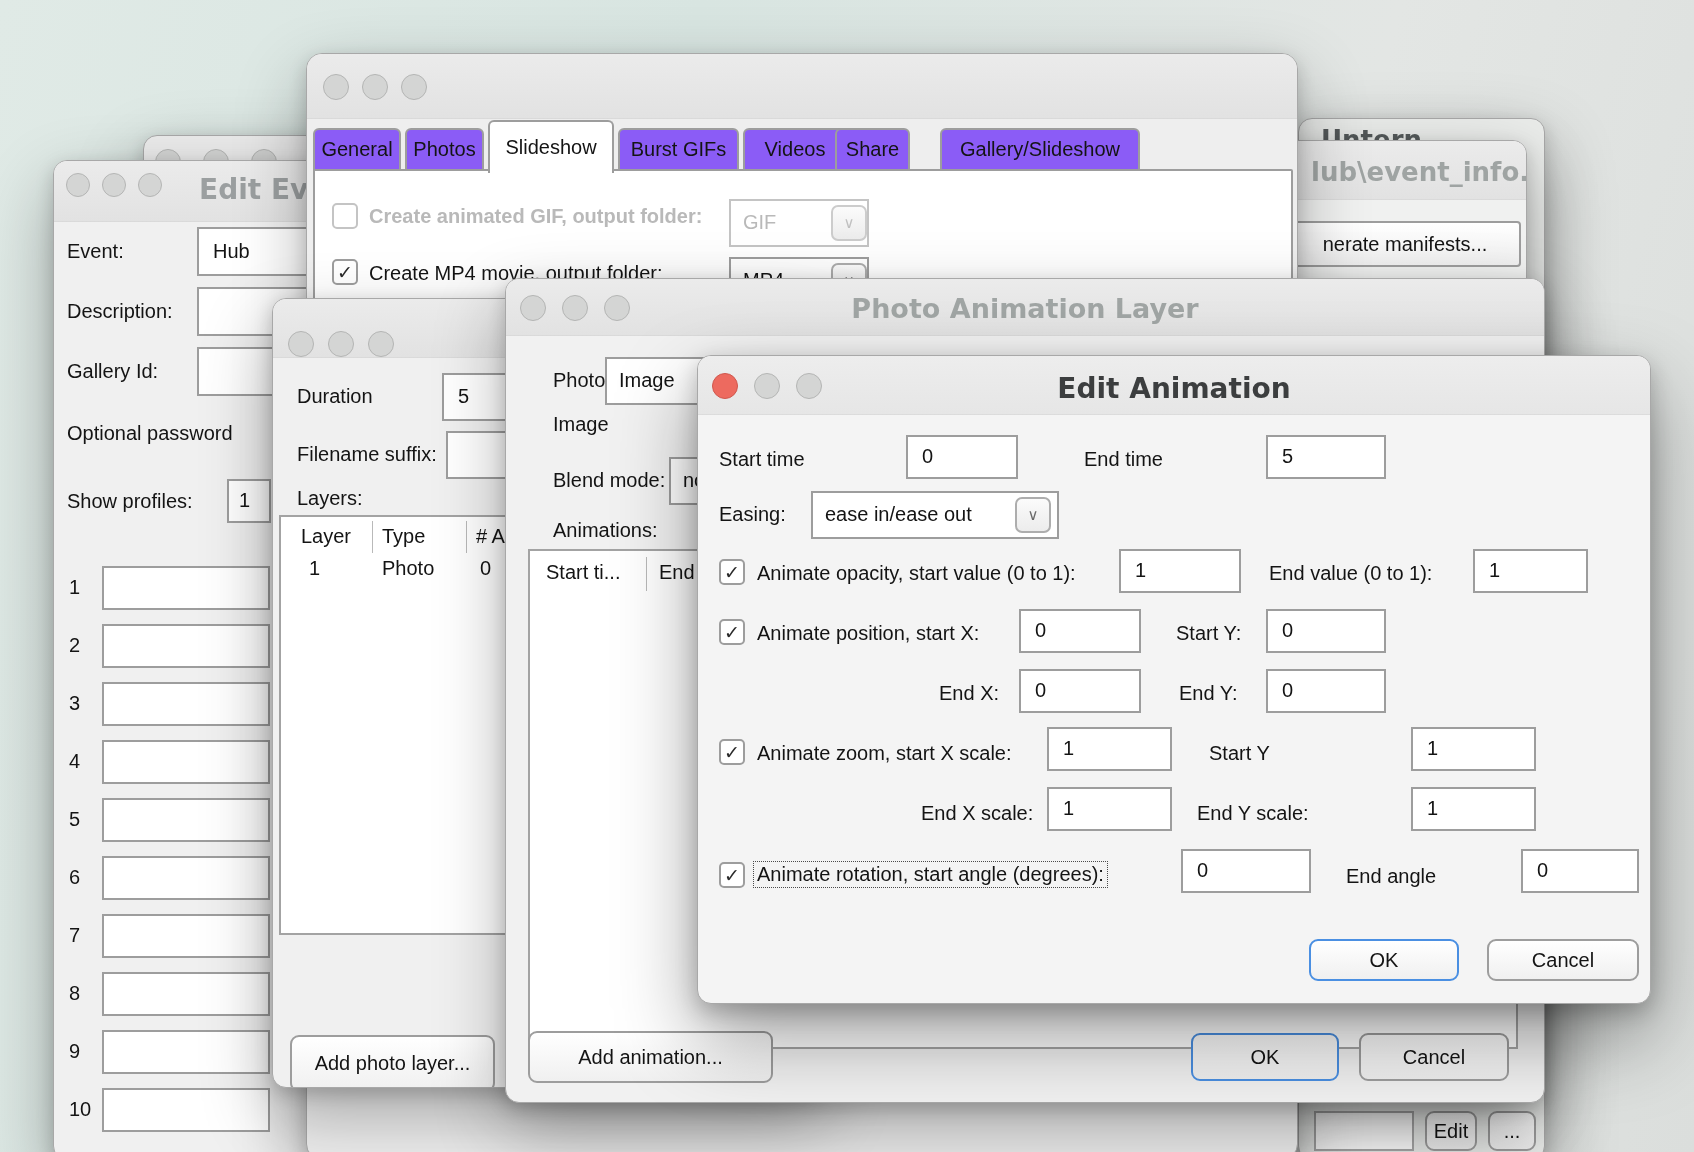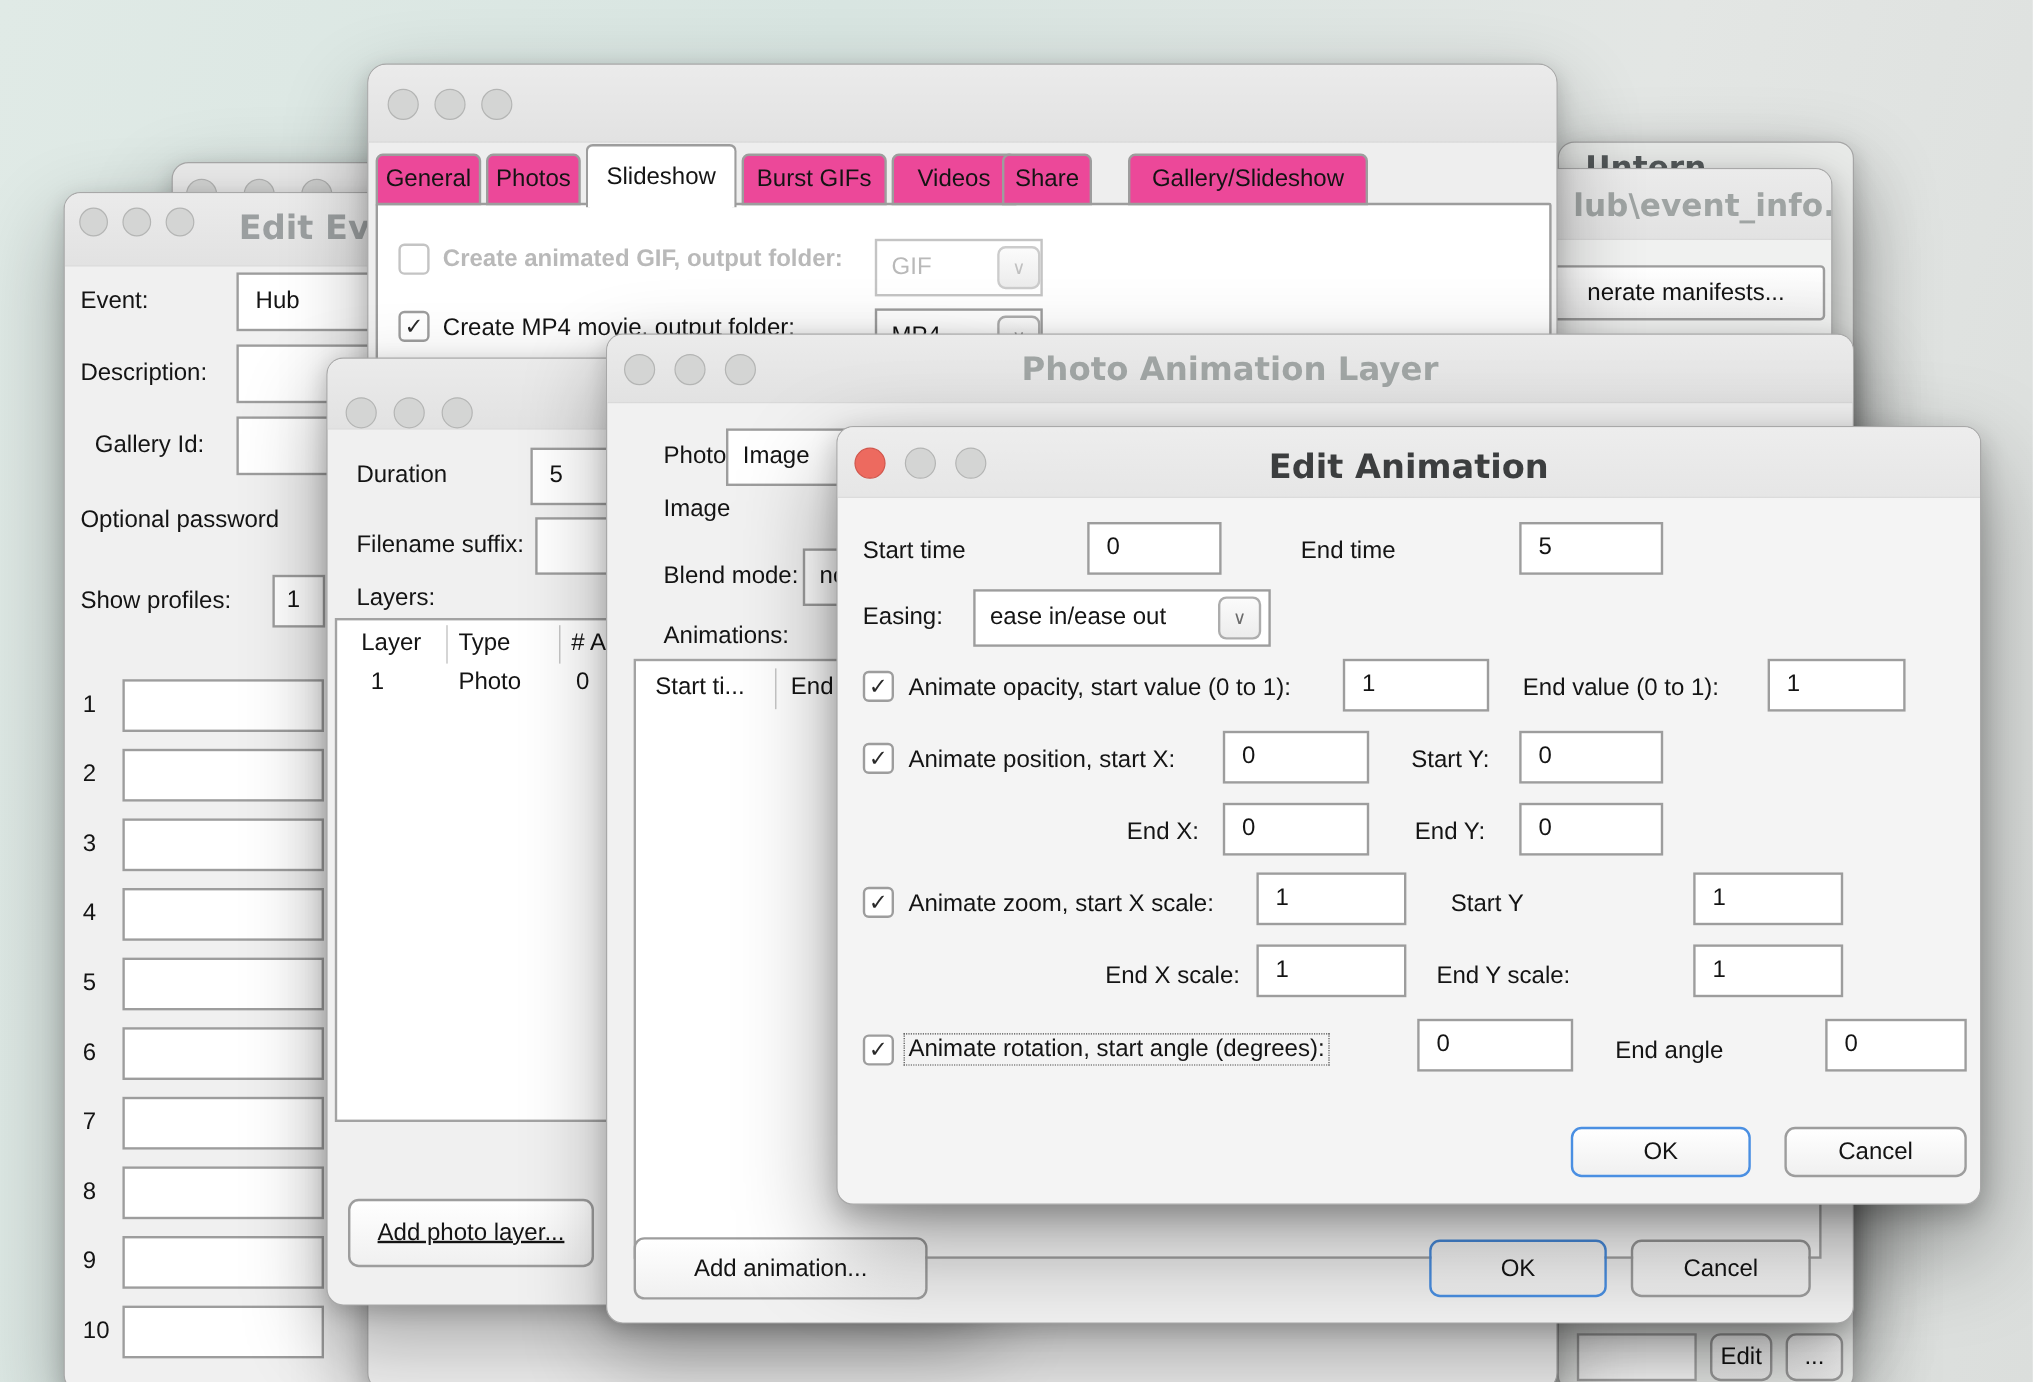--- a/index.html
+++ b/index.html
@@ -34,21 +34,21 @@
   .combo{position:absolute;background:#fff;border:2px solid #9d9d9d;box-sizing:border-box;
        font:20px "Liberation Sans",sans-serif;color:#141414;padding:8px 0 0 12px;white-space:nowrap;overflow:hidden;}
   .combo.dis{border-color:#c4c4c4;color:#b9b9b9;}
   .chev{position:absolute;width:36px;border:2px solid #adadad;border-radius:7px;box-sizing:border-box;
        background:linear-gradient(#fbfbfb,#ececec);display:flex;align-items:center;justify-content:center;
        font:15px "DejaVu Sans",sans-serif;color:#6b6b6b;}
   .chev::after{content:"∨";}
   .chev.dis{border-color:#cccccc;color:#c0c0c0;}
   .listbox{position:absolute;background:#fff;border:2px solid #a3a3a3;box-sizing:border-box;}
   .hsep{position:absolute;width:1px;background:#b9b9b9;}
-  .tab{position:absolute;background:#ec4899;border:2px solid #9d9d9d;border-radius:6px 6px 0 0;box-sizing:border-box;
+  .tab{position:absolute;background:#8b5cf6;border:2px solid #9d9d9d;border-radius:6px 6px 0 0;box-sizing:border-box;
        font:20px "Liberation Sans",sans-serif;color:#141414;display:flex;align-items:center;justify-content:center;}
   .tab.sel{background:#fff;border-bottom:none;z-index:3;}
   .panel{position:absolute;background:#fff;border:2px solid #9d9d9d;box-sizing:border-box;}
   .focus-dotted{border:1px dotted #4a4a4a;padding:1px 3px;}
 </style>
 </head>
 <body>
 
 <div class="win" style="left:1298px;top:118px;width:247px;height:1042px;background:#eaecea;">
   <div class="lbl" style="left:22px;top:6px;font:bold 26px 'DejaVu Sans',sans-serif;color:#565b5c;">Untern</div>
@@ -75,21 +75,21 @@
   <div class="light" style="left:48px;top:12px;width:24px;height:24px;"></div>
   <div class="light" style="left:84px;top:12px;width:24px;height:24px;"></div>
   <div class="lbl" style="left:145px;top:12px;font:bold 28px 'DejaVu Sans',sans-serif;color:#9b9fa0;">Edit Eve</div>
 
   <div class="lbl" style="left:13px;top:79px;">Event:</div>
   <div class="inp" style="left:143px;top:66px;width:150px;height:49px;padding-top:11px;">Hub</div>
 
   <div class="lbl" style="left:13px;top:139px;">Description:</div>
   <div class="inp" style="left:143px;top:126px;width:150px;height:49px;"></div>
 
-  <div class="lbl" style="left:13px;top:199px;margin-left:12px;">Gallery Id:</div>
+  <div class="lbl" style="left:13px;top:199px;">Gallery Id:</div>
   <div class="inp" style="left:143px;top:186px;width:150px;height:49px;"></div>
 
   <div class="lbl" style="left:13px;top:261px;">Optional password</div>
 
   <div class="lbl" style="left:13px;top:329px;">Show profiles:</div>
   <div class="inp" style="left:173px;top:318px;width:44px;height:44px;padding-left:10px;">1</div>
 
   <div class="lbl" style="left:15px;top:415px;">1</div>
   <div class="inp" style="left:48px;top:405px;width:168px;height:44px;"></div>
   <div class="lbl" style="left:15px;top:473px;">2</div>
@@ -156,21 +156,21 @@
   <div class="listbox" style="left:6px;top:216px;width:300px;height:420px;"></div>
   <div class="lbl" style="left:28px;top:226px;">Layer</div>
   <div class="hsep" style="left:99px;top:222px;height:32px;"></div>
   <div class="lbl" style="left:109px;top:226px;">Type</div>
   <div class="hsep" style="left:193px;top:222px;height:32px;"></div>
   <div class="lbl" style="left:203px;top:226px;"># A</div>
   <div class="lbl" style="left:36px;top:258px;">1</div>
   <div class="lbl" style="left:109px;top:258px;">Photo</div>
   <div class="lbl" style="left:207px;top:258px;">0</div>
 
-  <div class="btn" style="left:17px;top:700px;width:205px;height:57px;text-decoration:underline;">Add photo layer...</div>
+  <div class="btn" style="left:17px;top:736px;width:205px;height:57px;">Add photo layer...</div>
 </div>
 
 <div class="win" style="left:505px;top:278px;width:1040px;height:825px;background:#f1f1f1;">
   <div class="titlebar" style="height:56px;"></div>
   <div class="light" style="left:14px;top:16px;"></div>
   <div class="light" style="left:56px;top:16px;"></div>
   <div class="light" style="left:98px;top:16px;"></div>
   <div class="wtitle" style="top:14px;">Photo Animation Layer</div>
 
   <div class="lbl" style="left:47px;top:90px;">Photo:</div>

